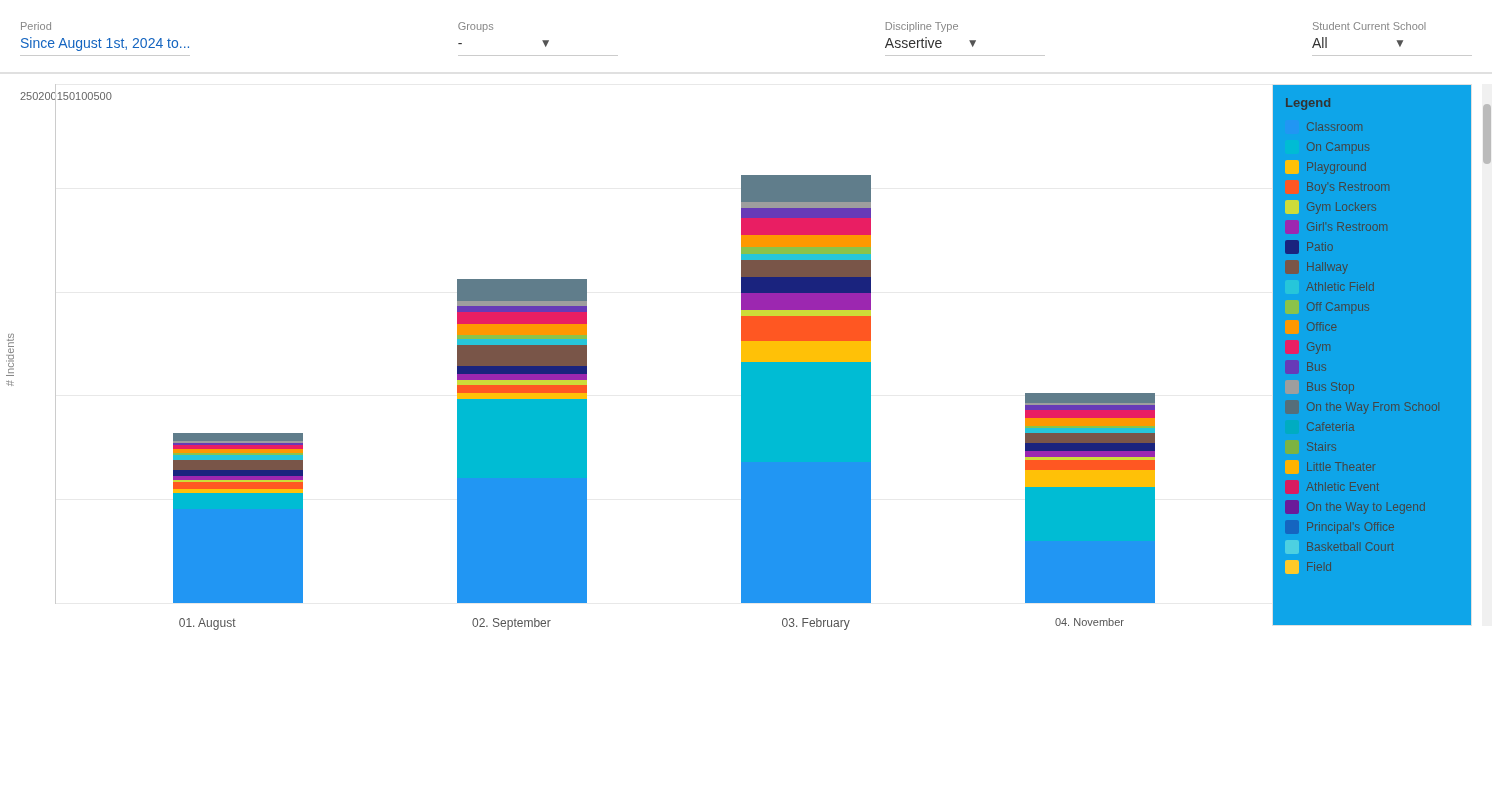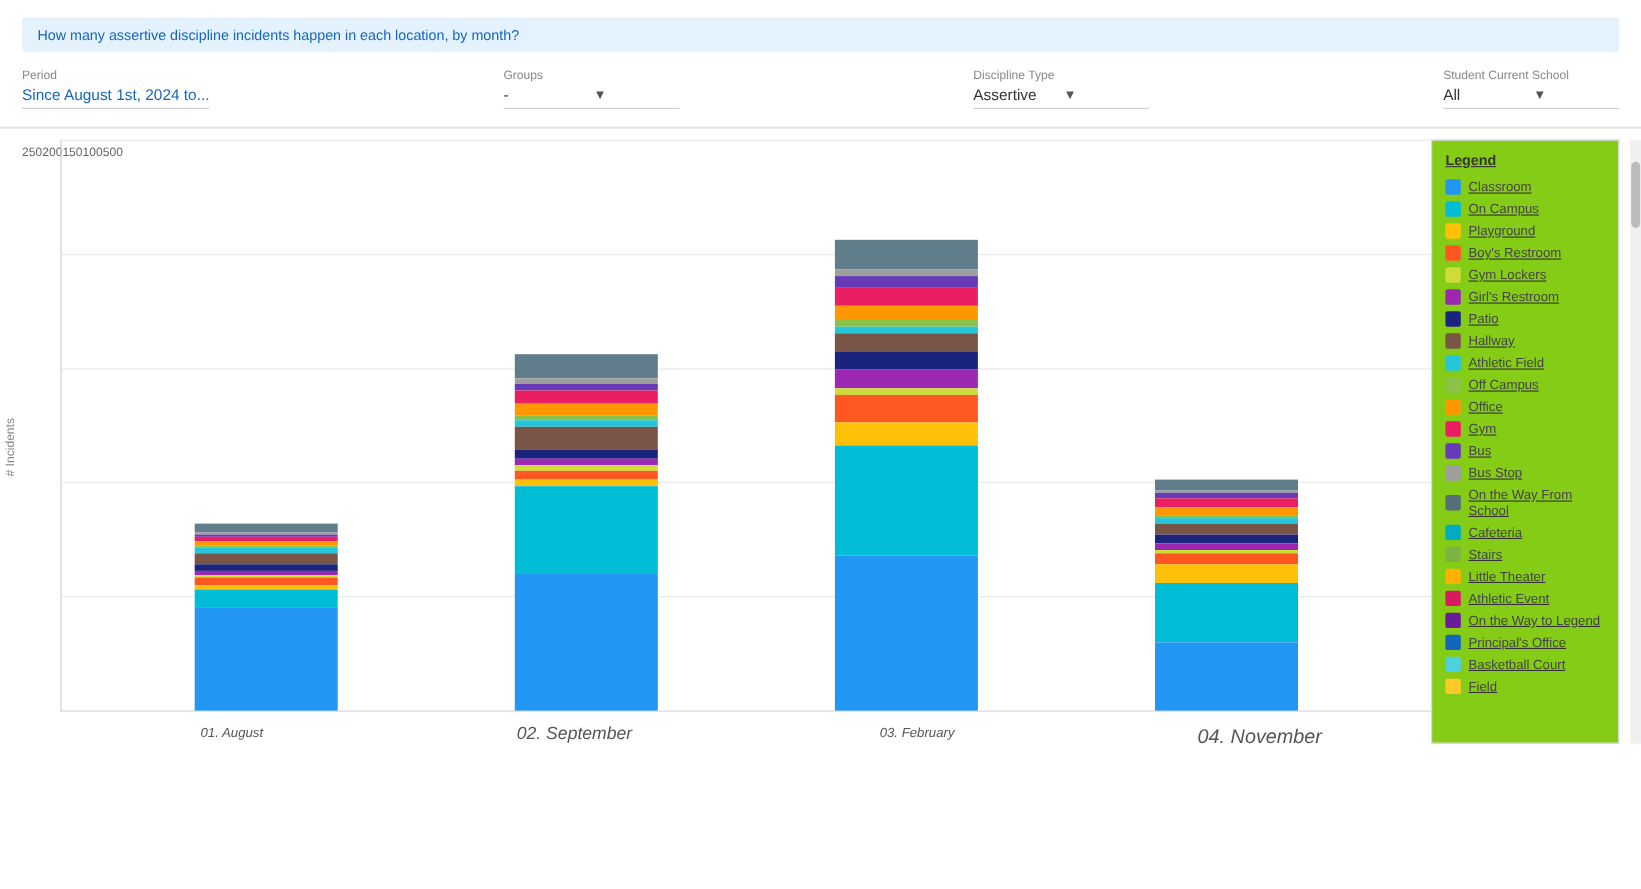--- a/index.html
+++ b/index.html
@@ -10,36 +10,33 @@
     .title-actions { position: absolute; top: 16px; right: 16px; display: flex; gap: 8px; }
     .icon-btn { width: 28px; height: 28px; display: flex; align-items: center; justify-content: center; cursor: pointer; color: #666; font-size: 16px; border: none; background: none; }
     .info-bar { background: #e3f2fd; border-radius: 3px; padding: 8px 14px; color: #1565c0; font-size: 13px; margin-bottom: 12px; }
     .filters { display: flex; gap: 30px; padding: 4px 0 8px 0; align-items: flex-end; flex-wrap: wrap; justify-content: space-between; }
     .filter-group { display: flex; flex-direction: column; gap: 3px; min-width: 160px; }
     .filter-label { font-size: 11px; color: #888; }
     .filter-value { font-size: 14px; color: #1565c0; font-weight: 400; border-bottom: 1px solid #ccc; padding-bottom: 4px; }
     .filter-select { display: flex; align-items: center; gap: 4px; border-bottom: 1px solid #ccc; padding-bottom: 4px; }
     .filter-select span { font-size: 14px; color: #333; flex: 1; }
     .filter-select .arrow { color: #555; font-size: 12px; }
-    .legend-panel { width: 171px; padding: 10px 12px; background: #84cc16; border: 1px solid #e0e0e0; margin: 10px 10px 10px 0; overflow-y: auto; max-height: 570px; text-decoration: underline; }
+    .legend-panel { width: 200px; padding: 10px 12px; background: #0ea5e9; border: 1px solid #e0e0e0; margin: 10px 10px 10px 0; overflow-y: auto; max-height: 570px; }
     .legend-title { font-weight: bold; font-size: 13px; margin-bottom: 10px; }
     .legend-item { display: flex; align-items: center; gap: 7px; margin-bottom: 6px; font-size: 12px; color: #444; }
     .legend-swatch { width: 14px; height: 14px; flex-shrink: 0; border-radius: 2px; }
     .scrollbar { width: 10px; background: #f0f0f0; margin: 10px 0; }
     .scrollbar-thumb { width: 8px; height: 60px; background: #bbb; border-radius: 4px; margin: 0 auto; margin-top: 20px; }
   </style>
 </head>
 <body>
 
 <div class="page">
 
   <div class="header">
-    <div class="info-bar">
-      <span>How many assertive discipline incidents happen in each location, by month?</span>
-    </div>
 
     <div class="filters">
       <div class="filter-group">
         <span class="filter-label">Period</span>
         <span class="filter-value">Since August 1st, 2024 to...</span>
       </div>
       <div class="filter-group">
         <span class="filter-label">Groups</span>
         <div class="filter-select">
           <span>-</span>
@@ -73,21 +70,21 @@
 
       <div style="width:35px; display:flex; justify-content:space-between; padding: 6px 4px 34px 0; text-align:right;">
         <span style="font-size:11px;color:#666;">250</span>
         <span style="font-size:11px;color:#666;">200</span>
         <span style="font-size:11px;color:#666;">150</span>
         <span style="font-size:11px;color:#666;">100</span>
         <span style="font-size:11px;color:#666;">50</span>
         <span style="font-size:11px;color:#666;">0</span>
       </div>
 
-      <div style="flex:1; display:flex; flex-direction:column;font-style:italic;">
+      <div style="flex:1; display:flex; flex-direction:column;">
         <div id="chart-bars" style="flex:1; position:relative; border-left:1px solid #ccc; border-bottom:1px solid #ccc; min-height:520px;">
 
         <div style="position: absolute; left: 0px; right: 0px; top: 100%; border-top: 1px solid rgb(232, 232, 232); z-index: 0;"></div>
             <div style="position: absolute; left: 0px; right: 0px; top: 80%; border-top: 1px solid rgb(232, 232, 232); z-index: 0;"></div>
             <div style="position: absolute; left: 0px; right: 0px; top: 60%; border-top: 1px solid rgb(232, 232, 232); z-index: 0;"></div>
             <div style="position: absolute; left: 0px; right: 0px; top: 40%; border-top: 1px solid rgb(232, 232, 232); z-index: 0;"></div>
             <div style="position: absolute; left: 0px; right: 0px; top: 20%; border-top: 1px solid rgb(232, 232, 232); z-index: 0;"></div>
             <div style="position: absolute; left: 0px; right: 0px; top: 0%; border-top: 1px solid rgb(232, 232, 232); z-index: 0;"></div>
             <div style="position: absolute; inset: 0px; display: flex; align-items: flex-end; justify-content: space-around; padding: 0px 40px; z-index: 1;">
               <div style="display: flex; flex-direction: column; align-items: center; width: 130px;">
@@ -164,23 +161,23 @@
                   <div title="Bus: 2" style="width: 100%; height: 4.16px; background: rgb(103, 58, 183); flex-shrink: 0;"></div>
                   <div title="Bus Stop: 1" style="width: 100%; height: 2.08px; background: rgb(158, 158, 158); flex-shrink: 0;"></div>
                   <div title="Other: 5" style="width: 100%; height: 10.4px; background: rgb(96, 125, 139); flex-shrink: 0;"></div>
                 </div>
               </div>
             </div>
           </div>
 
         <div id="x-labels-row" style="display:flex; justify-content:space-around; padding: 6px 0; margin-left:0;">
         <div style="font-size: 12px; color: rgb(85, 85, 85); text-align: center; width: 130px; padding-top: 6px;">01. August</div>
-            <div style="font-size: 16px; color: rgb(85, 85, 85); text-align: center; width: 130px; padding-top: 6px;">02. September</div>
+            <div style="font-size: 12px; color: rgb(85, 85, 85); text-align: center; width: 130px; padding-top: 6px;">02. September</div>
             <div style="font-size: 12px; color: rgb(85, 85, 85); text-align: center; width: 130px; padding-top: 6px;">03. February</div>
-            <div style="font-size: 18px; color: rgb(85, 85, 85); text-align: center; width: 130px; padding-top: 6px;">04. November</div>
+            <div style="font-size: 11px; color: rgb(85, 85, 85); width: 130px; padding-top: 6px;">04. November</div>
           </div>
       </div>
     </div>
 
     <div class="legend-panel">
       <div class="legend-title">Legend</div>
       <div id="legend-items">
           <div class="legend-item">
             <div class="legend-swatch" style="background:#2196F3;"></div>
             <span>Classroom</span>

